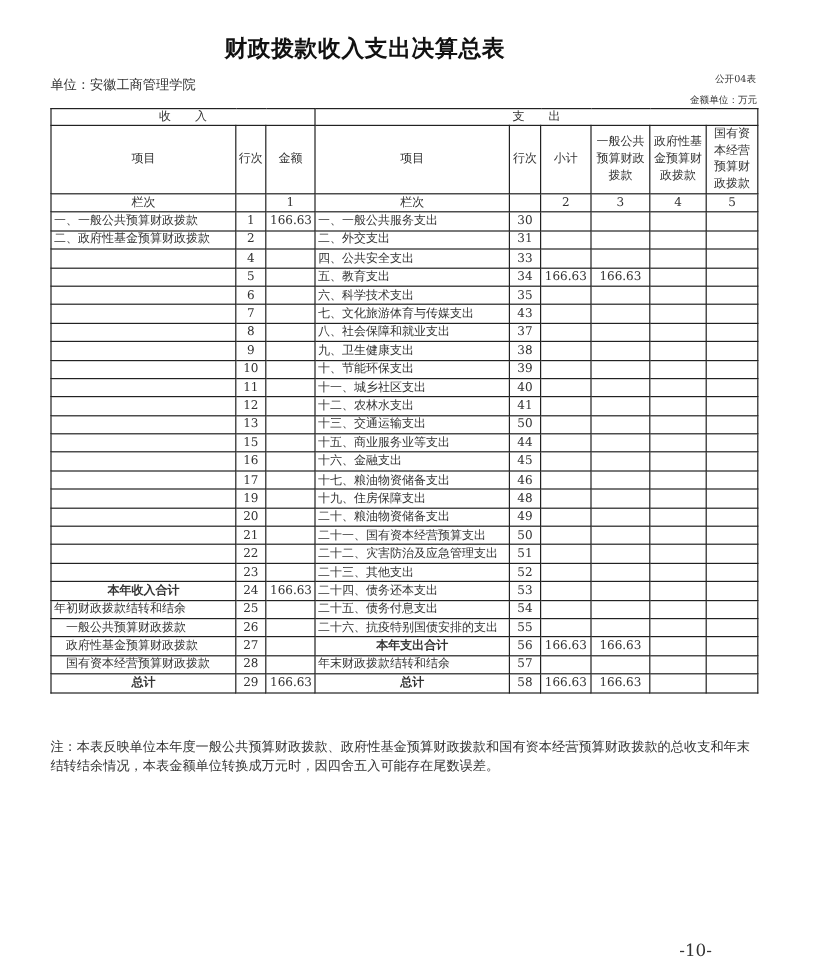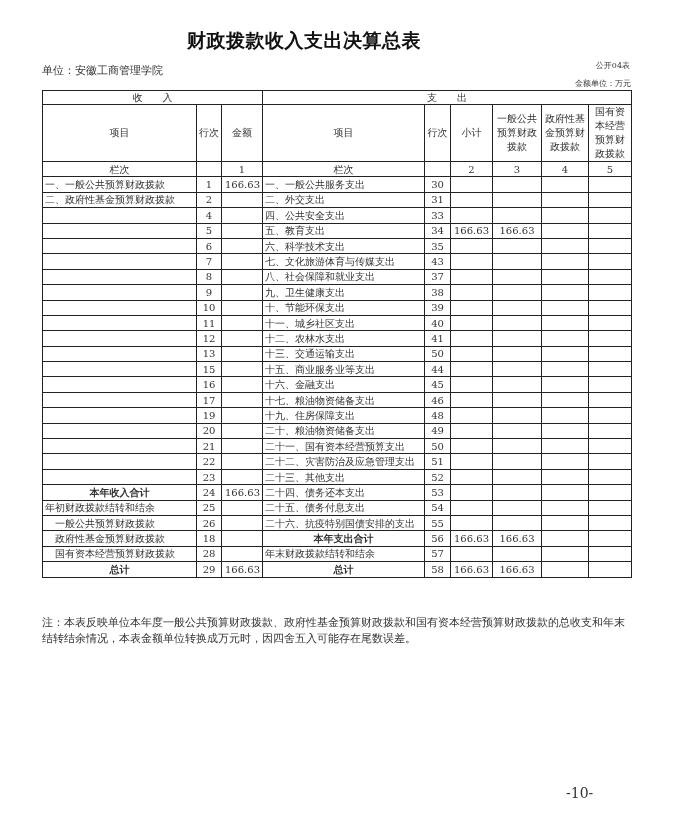--- a/index.html
+++ b/index.html
@@ -316,21 +316,21 @@
         <td class="r"></td>
         <td class="l">二十六、抗疫特别国债安排的支出</td>
         <td class="c">55</td>
         <td class="c"></td>
         <td class="c"></td>
         <td class="c"></td>
         <td class="c"></td>
       </tr>
       <tr>
         <td class="l ind">政府性基金预算财政拨款</td>
-        <td class="c">18</td>
+        <td class="c">27</td>
         <td class="r"></td>
         <td class="c b">本年支出合计</td>
         <td class="c">56</td>
         <td class="c">166.63</td>
         <td class="c">166.63</td>
         <td class="c"></td>
         <td class="c"></td>
       </tr>
       <tr>
         <td class="l ind">国有资本经营预算财政拨款</td>

